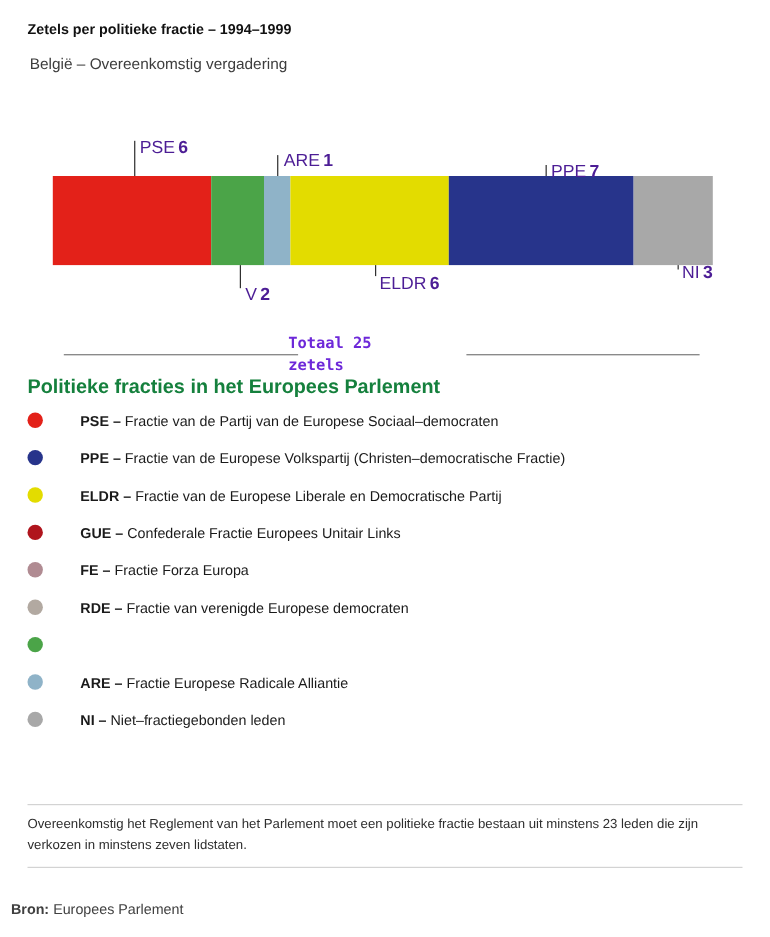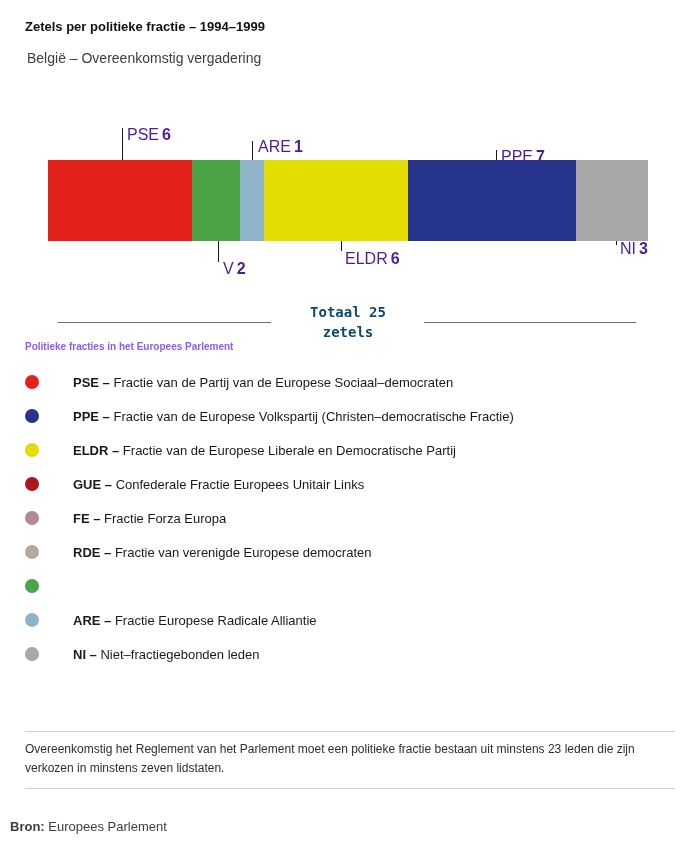--- a/index.html
+++ b/index.html
@@ -28,26 +28,26 @@
   .txt-v{left:223px;top:260px;}
   .lead-eldr{left:341px;top:241px;height:10px;}
   .txt-eldr{left:345px;top:250px;}
   .lead-ni{left:616px;top:241px;height:4px;}
   .txt-ni{left:620px;top:240px;}
 
   
   .total-line{position:absolute;top:322px;height:1px;background:#6e6e6e;}
   .total-line-left{left:58px;width:213px;}
   .total-line-right{left:424px;width:212px;}
-  .totals-text{position:absolute;left:262px;top:302px;width:172px;text-align:center;
+  .totals-text{position:absolute;left:262px;top:302px;width:172px;
                font-family:"DejaVu Sans Mono",monospace;font-weight:700;
-               font-size:14px;line-height:20px;color:#0c4a6e;}
+               font-size:14px;line-height:20px;color:#6d28d9;}
 
   
-  .legend-title{position:absolute;left:25px;top:341px;font-size:10px;font-weight:700;color:#8b5cf6;}
+  .legend-title{position:absolute;left:25px;top:341px;font-size:18px;font-weight:700;color:#15803d;}
   .legend{position:absolute;left:25px;top:365px;width:655px;}
   .legend-row{height:34px;display:flex;align-items:center;}
   .legend-dot{width:14px;height:14px;border-radius:50%;margin-right:14px;flex:none;background:#999;}
   .legend-text{font-size:13px;color:#1a1a1a;}
   .legend-text .abbr{font-weight:700;margin-left:20px;}
 
   
   .divider{position:absolute;left:25px;width:650px;height:1px;background:#cfcfcf;}
   .divider-1{top:731px;}
   .divider-2{top:788px;}

